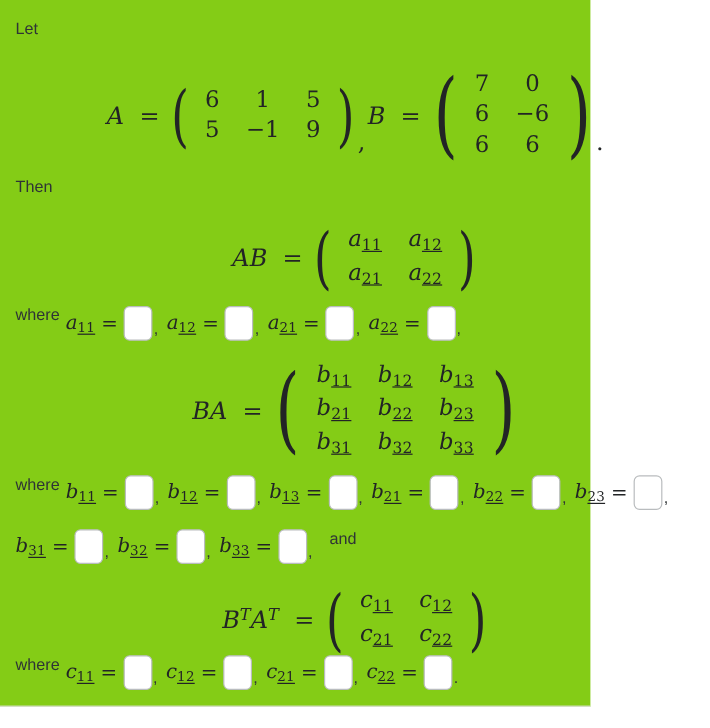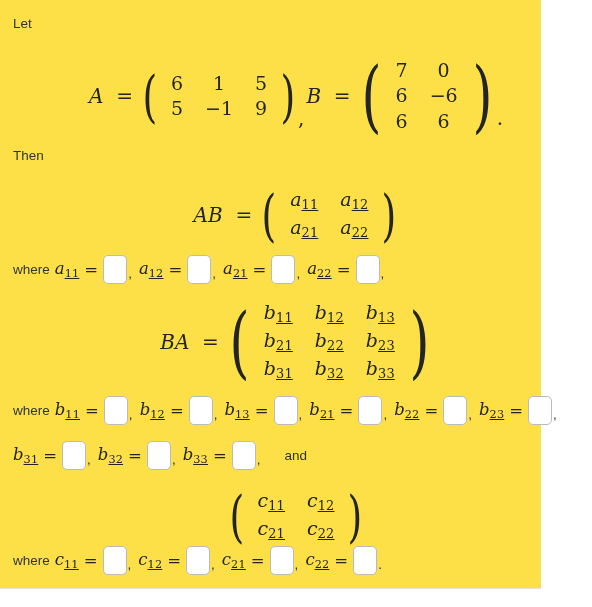--- a/index.html
+++ b/index.html
@@ -16,23 +16,23 @@
   .page {
     position: relative;
     width: 592px;
     height: 607px;
     background: #ffffff;
   }
   .content-panel {
     position: absolute;
     left: 0;
     top: 0;
-    width: 541px;
+    width: 492px;
     height: 589px;
-    background: #fde047;
+    background: #84cc16;
     border-bottom: 1px solid #e2e2e2;
     box-sizing: border-box;
   }
   .bottom-strip {
     position: absolute;
     left: 0;
     top: 590px;
     width: 592px;
     height: 17px;
     background: #ffffff;
@@ -151,21 +151,20 @@
   .p-2row { font-size: 46px; transform: scaleX(0.82) scaleY(1.22); }
   .p-3row { font-size: 64px; transform: scaleX(0.80) scaleY(1.22); }
 
   
   .answer-row {
     position: absolute;
     left: 13px;
     width: 572px;
     display: flex;
     flex-wrap: wrap;
-    align-items: center;
     row-gap: 8px;
   }
   .ans-word {
     font-family: "Liberation Sans", sans-serif;
     font-size: 13.5px;
     color: #2f3436;
     margin-right: 5px;
   }
   .ans-item {
     display: inline-flex;
@@ -201,21 +200,21 @@
     font-size: 13.5px;
     color: #2f3436;
     margin: 0 7px 0 1px;
     align-self: flex-end;
     padding-bottom: 3px;
   }
   .trailing-word {
     font-family: "Liberation Sans", sans-serif;
     font-size: 13.5px;
     color: #2f3436;
-    margin-left: 17px;
+    margin-left: 7px;
   }
 </style>
 </head>
 <body>
 
 <div class="page">
   <div class="content-panel">
 
     <div class="prose lbl-let">Let</div>
 
@@ -386,20 +385,24 @@
           <span class="ans-var math"><span class="mi">b</span><sub class="idx">33</sub></span>
           <span class="ans-eq math mo">=</span>
           <input type="text" class="blank" style="">
         </span>
         <span class="ans-punct">,</span>
         <span class="trailing-word">and</span>
       </div>
 
     <div class="display-eq" style="top:488px;">
       <span class="eq-inner">
+        <span class="math eq-lhs">
+          <span class="mi">B</span><sup class="tr">T</sup><span class="mi">A</span><sup class="tr">T</sup>
+          <span class="mo">&nbsp;</span><span class="mo">=</span>
+        </span>
         <span class="matrix">
           <span class="paren paren-l p-2row">(</span>
           <span class="mgrid m2x2" id="grid-CT">
               <span class="mcell math"><span class="mi">c</span><sub class="idx">11</sub></span>
               <span class="mcell math"><span class="mi">c</span><sub class="idx">12</sub></span>
               <span class="mcell math"><span class="mi">c</span><sub class="idx">21</sub></span>
               <span class="mcell math"><span class="mi">c</span><sub class="idx">22</sub></span>
             </span>
           <span class="paren paren-r p-2row">)</span>
         </span>

